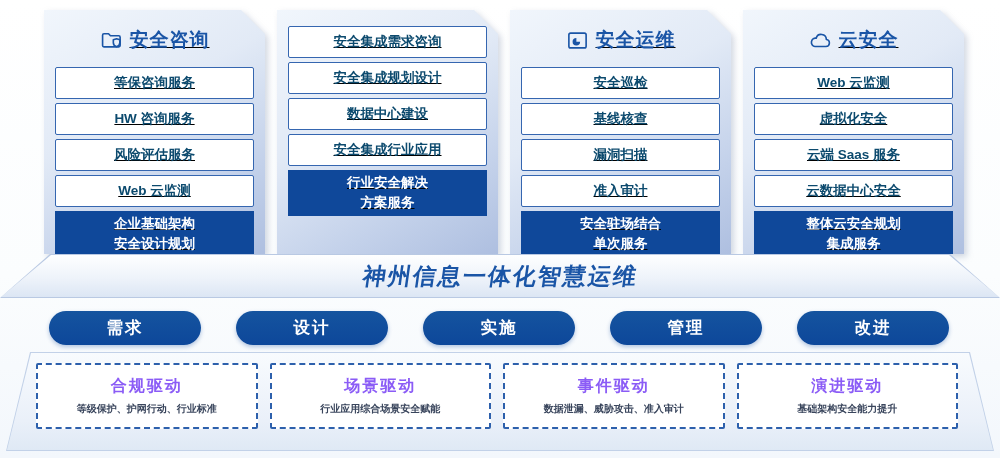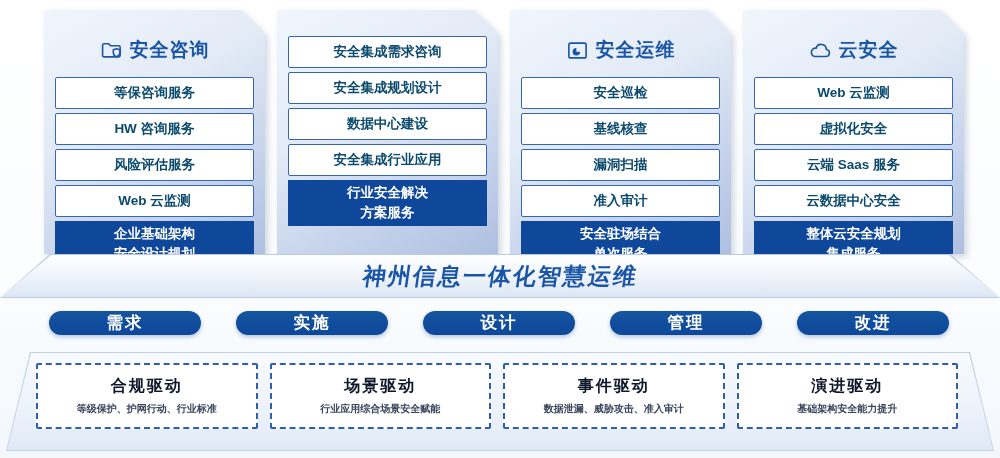--- a/index.html
+++ b/index.html
@@ -8,21 +8,21 @@
     background:linear-gradient(180deg,#ffffff 0%,#fbfdfe 60%,#f3f7fc 100%);
     font-family:"Liberation Sans",sans-serif;
   }
   
   .columns{position:absolute;top:10px;left:44px;width:920px;height:244px;display:flex;gap:12px;}
   .col{flex:1;position:relative;filter:drop-shadow(3px 3px 3px rgba(96,115,152,.28));}
   .panel{
     position:absolute;inset:0;
     clip-path:polygon(0 0,calc(100% - 24px) 0,100% 24px,100% 100%,0 100%);
     background:linear-gradient(150deg,#f1f6fc 0%,#e2eaf6 40%,#c3d1ea 75%,#aebfe0 100%);
-    padding:26px 11px 4px;box-sizing:border-box;
+    padding:16px 11px 4px;box-sizing:border-box;text-decoration:underline;
   }
   .col-header{display:flex;align-items:center;justify-content:center;gap:7px;height:28px;margin-bottom:13px;}
   .col-title{color:#1a55a6;font-size:19px;font-weight:bold;letter-spacing:1px;white-space:nowrap;}
   .icon{width:23px;height:23px;flex:0 0 auto;display:block;}
   .item{
     background:#ffffff;border:1.5px solid #3566b0;border-radius:2px;
     height:30px;margin-bottom:4px;display:flex;align-items:center;justify-content:center;
     color:#0c4a6e;font-size:13.5px;font-weight:600;white-space:nowrap;
   }
   .col-footer{
@@ -43,21 +43,21 @@
     background:linear-gradient(180deg,#feffff 0%,#eef3fa 55%,#dce6f4 100%);
     display:flex;align-items:center;justify-content:center;
   }
   .banner-title{
     color:#1a55a6;font-size:23px;font-weight:bold;letter-spacing:2px;
     display:inline-block;transform:skewX(-8deg);
   }
   
   .pills{position:absolute;top:311px;left:49px;width:900px;display:flex;justify-content:space-between;}
   .pill{
-    width:152px;height:24px;border-radius:18px;
+    width:152px;height:34px;border-radius:18px;
     background:linear-gradient(180deg,#15549f 0%,#0d479a 100%);
     box-shadow:0 2px 4px rgba(13,71,154,.3);
     display:flex;align-items:center;justify-content:center;
     color:#ffffff;font-size:16.5px;font-weight:bold;letter-spacing:2px;
   }
   
   .bottom-trap{
     position:absolute;top:352px;left:0;width:1000px;height:99px;
     clip-path:polygon(30px 0,970px 0,994px 100%,6px 100%);
     background:#c2d1e8;
@@ -67,21 +67,21 @@
     clip-path:polygon(30px 0,calc(100% - 30px) 0,calc(100% - 6px) 100%,6px 100%);
     background:linear-gradient(180deg,#f8fbfe 0%,#eaf0f9 70%,#dfe9f5 100%);
   }
   .drivers{position:absolute;top:363px;left:36px;width:922px;display:flex;gap:12px;}
   .driver{
     flex:1;height:66px;box-sizing:border-box;background:#ffffff;
     border:2px dashed #2d60ac;border-radius:2px;
     display:flex;flex-direction:column;align-items:center;justify-content:center;gap:5px;
     text-align:center;
   }
-  .driver-title{color:#0f172a;font-size:16px;font-weight:bold;letter-spacing:2px;}
+  .driver-title{color:#8b5cf6;font-size:16px;font-weight:bold;letter-spacing:2px;}
   .driver-desc{color:#39455c;font-size:10px;font-weight:600;white-space:nowrap;}
 </style>
 </head>
 <body>
 
 <div class="stage">
 
   <div class="columns">
 
     <div class="col">
@@ -153,22 +153,22 @@
   </div>
 
   <div class="banner">
     <div class="banner-inner">
       <span class="banner-title">神州信息一体化智慧运维</span>
     </div>
   </div>
 
   <div class="pills">
     <div class="pill">需求</div>
+    <div class="pill">设计</div>
     <div class="pill">实施</div>
-    <div class="pill">设计</div>
     <div class="pill">管理</div>
     <div class="pill">改进</div>
   </div>
 
   <div class="bottom-trap">
     <div class="bottom-trap-inner"></div>
   </div>
 
   <div class="drivers">
     <div class="driver">

